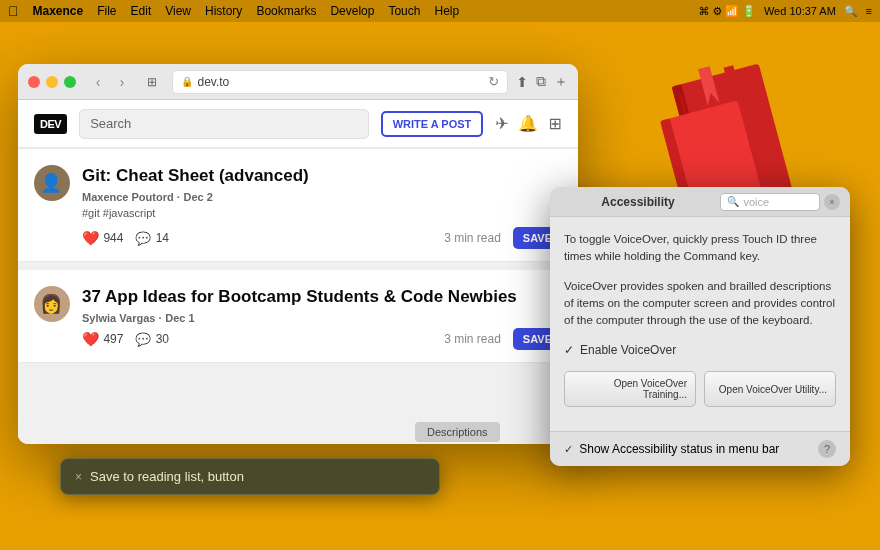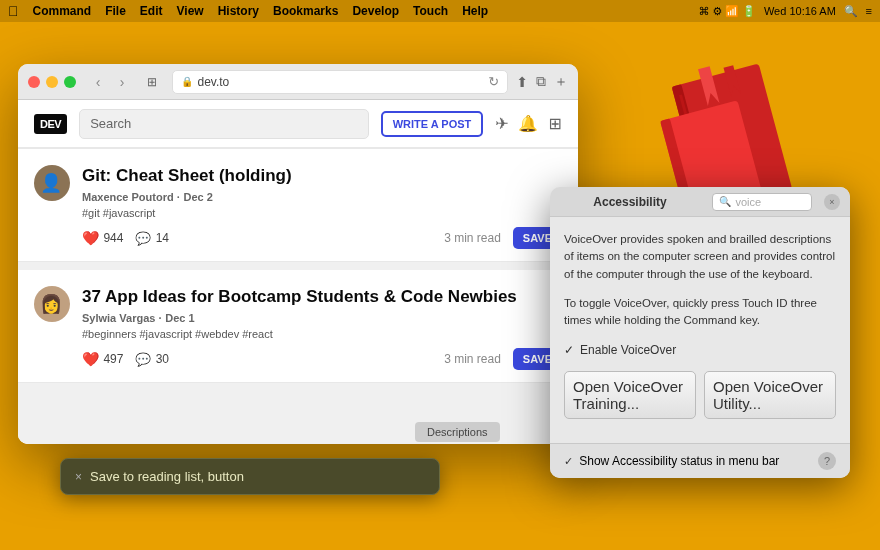--- a/index.html
+++ b/index.html
@@ -21,21 +21,21 @@
       padding: 0 8px;
       font-size: 12px;
       color: #000;
       gap: 16px;
       position: relative;
       z-index: 100;
     }
     .menubar-left { display: flex; align-items: center; gap: 14px; }
     .menubar-right { margin-left: auto; display: flex; align-items: center; gap: 8px; font-size: 11px; }
     .apple-icon { font-size: 14px; }
-    .menubar-item { font-size: 12px; font-weight: 700; }
+    .menubar-item { font-size: 12px; font-weight: 400; }
     .menubar-item.bold { font-weight: 700; }
 
     
     .desktop {
       width: 880px;
       height: 528px;
       background: #E8A000;
       position: relative;
       overflow: hidden;
     }
@@ -256,21 +256,21 @@
       font-size: 12px;
     }
 
     .panel-titlebar {
       background: #d8d8d8;
       height: 30px;
       display: flex;
       align-items: center;
       padding: 0 10px;
       border-bottom: 1px solid #c8c8c8;
-      gap: 12px;
+      gap: 4px;
     }
 
     .panel-title {
       flex: 1;
       text-align: center;
       font-size: 12px;
       font-weight: 600;
       color: #333;
     }
 
@@ -321,24 +321,24 @@
       gap: 8px;
       margin-bottom: 10px;
     }
 
     .panel-btn {
       flex: 1;
       background: linear-gradient(to bottom, #f8f8f8, #e0e0e0);
       border: 1px solid #bbb;
       border-radius: 5px;
       padding: 6px 8px;
-      font-size: 15px;
+      font-size: 10px;
       cursor: pointer;
       color: #333;
-      text-align: left;
+      text-align: right;
     }
 
     .panel-footer {
       display: flex;
       align-items: center;
       gap: 6px;
       padding: 8px 14px;
       border-top: 1px solid #c8c8c8;
       background: #e0e0e0;
     }
@@ -400,33 +400,33 @@
       color: #444;
       border-radius: 4px;
     }
   </style>
 </head>
 <body>
 
 <div class="menubar">
   <div class="menubar-left">
     <span class="apple-icon"></span>
-    <span class="menubar-item bold">Command</span>
+    <span class="menubar-item bold">Maxence</span>
     <span class="menubar-item">File</span>
     <span class="menubar-item">Edit</span>
     <span class="menubar-item">View</span>
     <span class="menubar-item">History</span>
     <span class="menubar-item">Bookmarks</span>
     <span class="menubar-item">Develop</span>
     <span class="menubar-item">Touch</span>
     <span class="menubar-item">Help</span>
   </div>
   <div class="menubar-right">
     <span>⌘ ⚙ 📶 🔋</span>
-    <span>Wed 10:16 AM</span>
+    <span>Wed 10:37 AM</span>
     <span>🔍</span>
     <span>≡</span>
   </div>
 </div>
 
 <div class="desktop">
 
   <div class="books-container">
     <svg width="300" height="320" viewBox="0 0 300 320">
 
@@ -483,21 +483,21 @@
           <span class="nav-icon">🔔</span>
           <span class="nav-grid">⊞</span>
         </div>
       </div>
 
       <div class="articles-container">
 
         <div class="article-card">
           <div class="avatar avatar-img1">👤</div>
           <div class="article-content">
-            <div class="article-title">Git: Cheat Sheet (holding)</div>
+            <div class="article-title">Git: Cheat Sheet (advanced)</div>
             <div class="article-meta">
               <span>Maxence Poutord</span>
               <span> · </span>
               <span>Dec 2</span>
             </div>
             <div class="article-tags">#git #javascript</div>
             <div class="article-footer">
               <div class="reaction">
                 <span class="heart">❤️</span>
                 <span>944</span>
@@ -514,21 +514,20 @@
 
         <div class="article-card">
           <div class="avatar avatar-img2">👩</div>
           <div class="article-content">
             <div class="article-title">37 App Ideas for Bootcamp Students &amp; Code Newbies</div>
             <div class="article-meta">
               <span>Sylwia Vargas</span>
               <span> · </span>
               <span>Dec 1</span>
             </div>
-            <div class="article-tags">#beginners #javascript #webdev #react</div>
             <div class="article-footer">
               <div class="reaction">
                 <span class="heart">❤️</span>
                 <span>497</span>
               </div>
               <div class="reaction">
                 <span class="comment">💬</span>
                 <span>30</span>
               </div>
               <span class="read-time">3 min read</span>
@@ -543,22 +542,22 @@
   <div class="accessibility-panel">
     <div class="panel-titlebar">
       <span class="panel-title">Accessibility</span>
       <div class="panel-search">
         <span class="panel-search-icon">🔍</span>
         <span class="panel-search-text">voice</span>
       </div>
       <button class="panel-close">×</button>
     </div>
     <div class="panel-content">
+      <div class="panel-description">To toggle VoiceOver, quickly press Touch ID three times while holding the Command key.</div>
       <div class="panel-description">VoiceOver provides spoken and brailled descriptions of items on the computer screen and provides control of the computer through the use of the keyboard.</div>
-      <div class="panel-description">To toggle VoiceOver, quickly press Touch ID three times while holding the Command key.</div>
       <div class="panel-voiceover-check">
         <span class="checkmark">✓</span>
         <span>Enable VoiceOver</span>
       </div>
       <div class="panel-buttons">
         <button class="panel-btn">Open VoiceOver Training...</button>
         <button class="panel-btn">Open VoiceOver Utility...</button>
       </div>
     </div>
     <div class="panel-footer">

